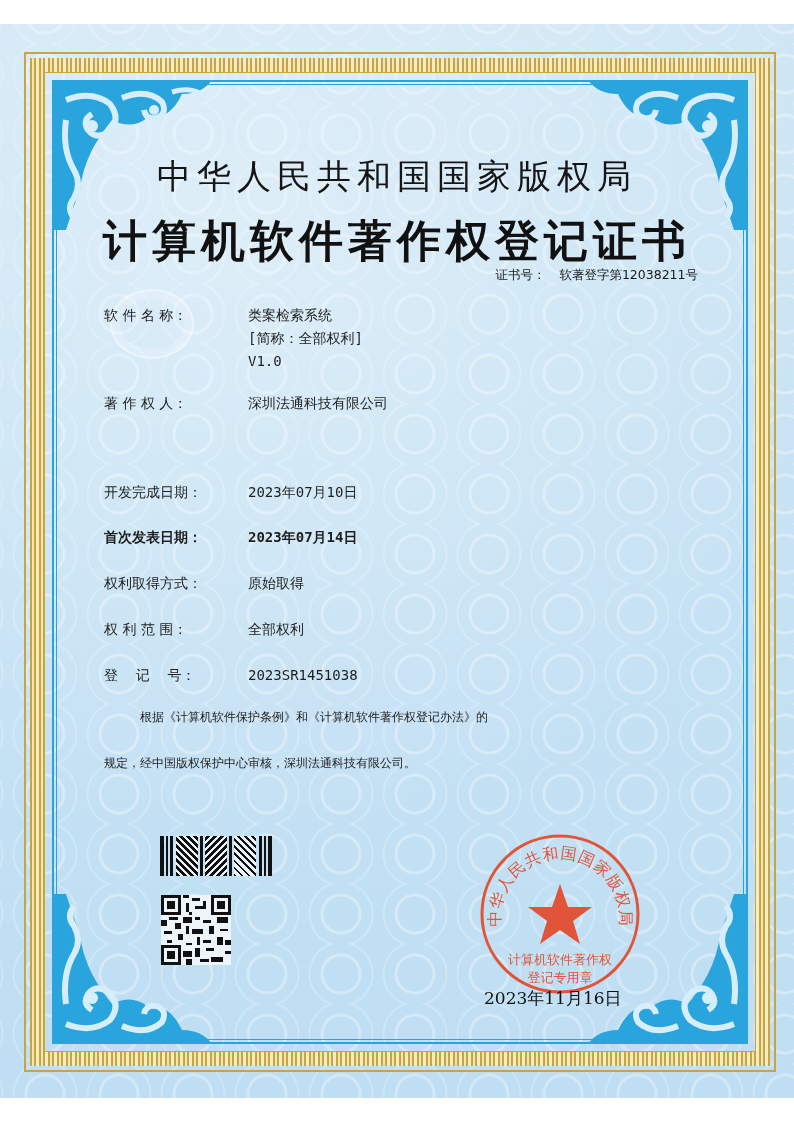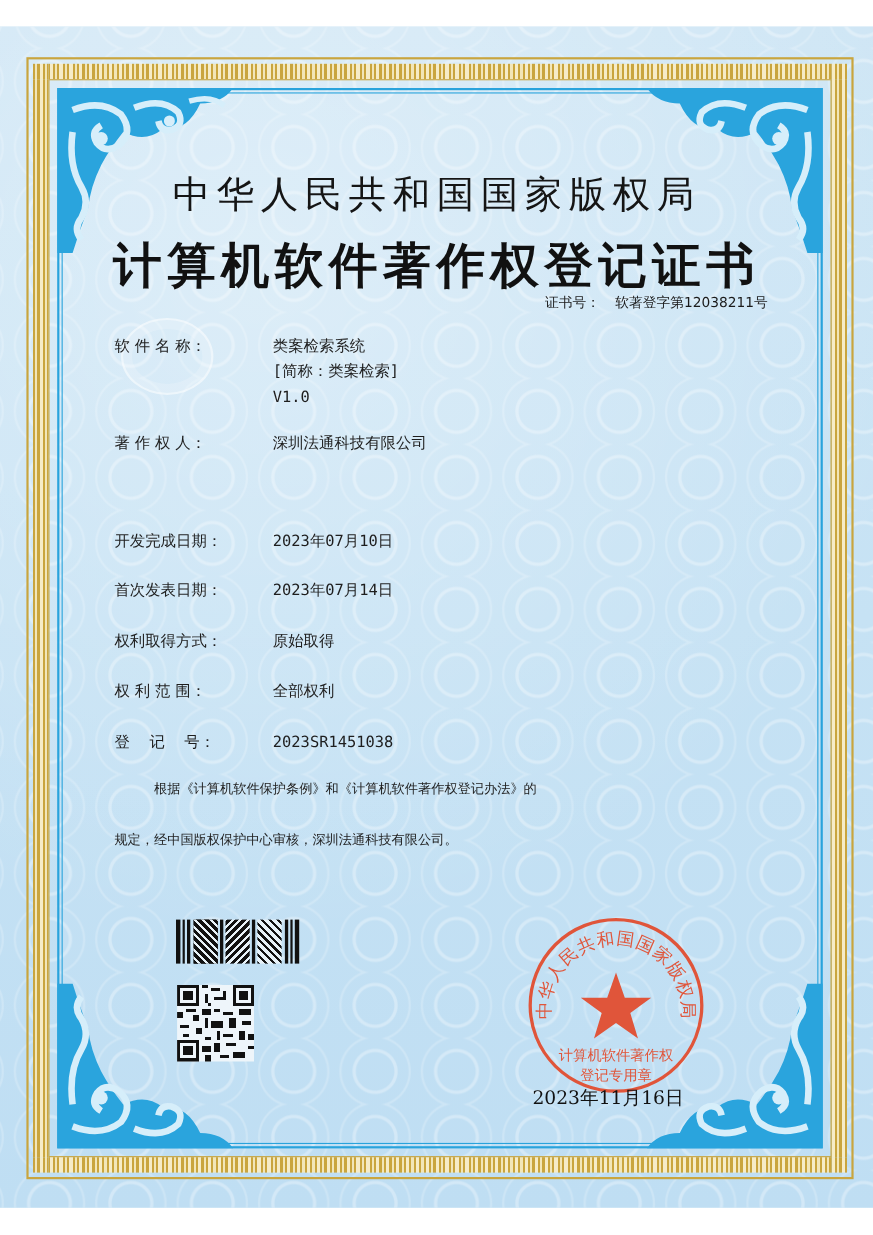--- a/index.html
+++ b/index.html
@@ -122,31 +122,31 @@
   <div class="title">计算机软件著作权登记证书</div>
   <div class="certno">
     <span class="lbl">证书号：</span><span>软著登字第12038211号</span>
   </div>
 
   <div class="emboss"></div>
 
   <div class="field" style="top:280px;">
     <span class="k">软 件 名 称：</span><span class="v">
       <div>类案检索系统</div>
-      <div>[简称：类案检索]</div>
+      <div>[简称：全部权利]</div>
       <div>V1.0</div>
     </span>
   </div>
   <div class="field" style="top:368px;">
     <span class="k">著 作 权 人：</span><span class="v">深圳法通科技有限公司</span>
   </div>
   <div class="field" style="top:457px;">
     <span class="k">开发完成日期：</span><span class="v">2023年07月10日</span>
   </div>
-  <div class="field" style="top:502px;">
+  <div class="field" style="top:502px;font-weight:bold;">
     <span class="k">首次发表日期：</span><span class="v">2023年07月14日</span>
   </div>
   <div class="field" style="top:594px;">
     <span class="k">权 利 范 围：</span><span class="v">全部权利</span>
   </div>
   <div class="field" style="top:548px;">
     <span class="k">权利取得方式：</span><span class="v">原始取得</span>
   </div>
   <div class="field" style="top:640px;">
     <span class="k">登    记    号：</span><span class="v">2023SR1451038</span>

